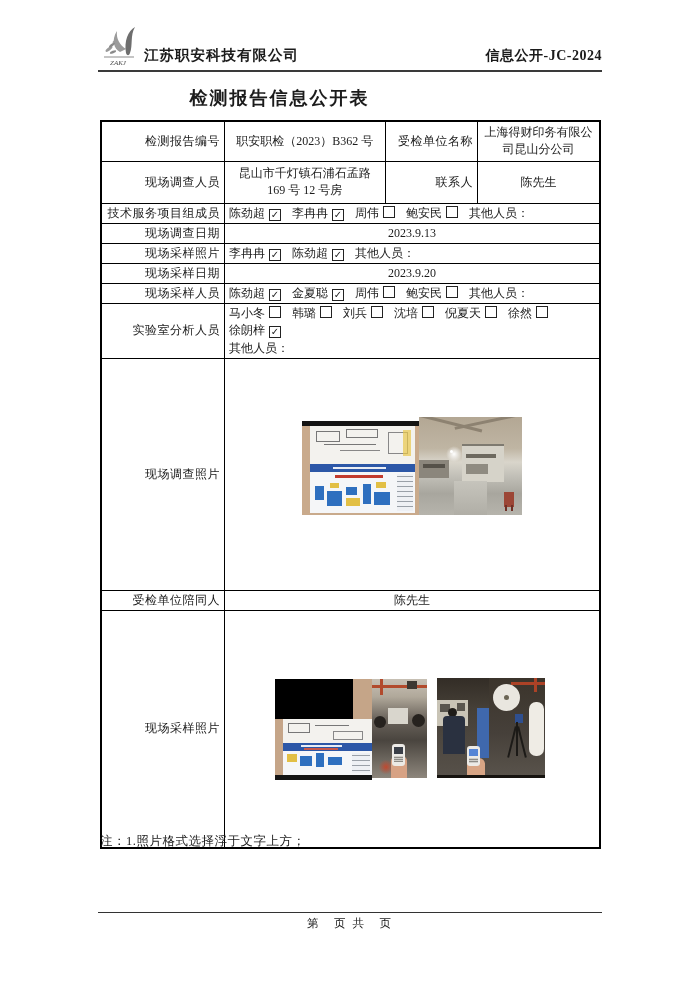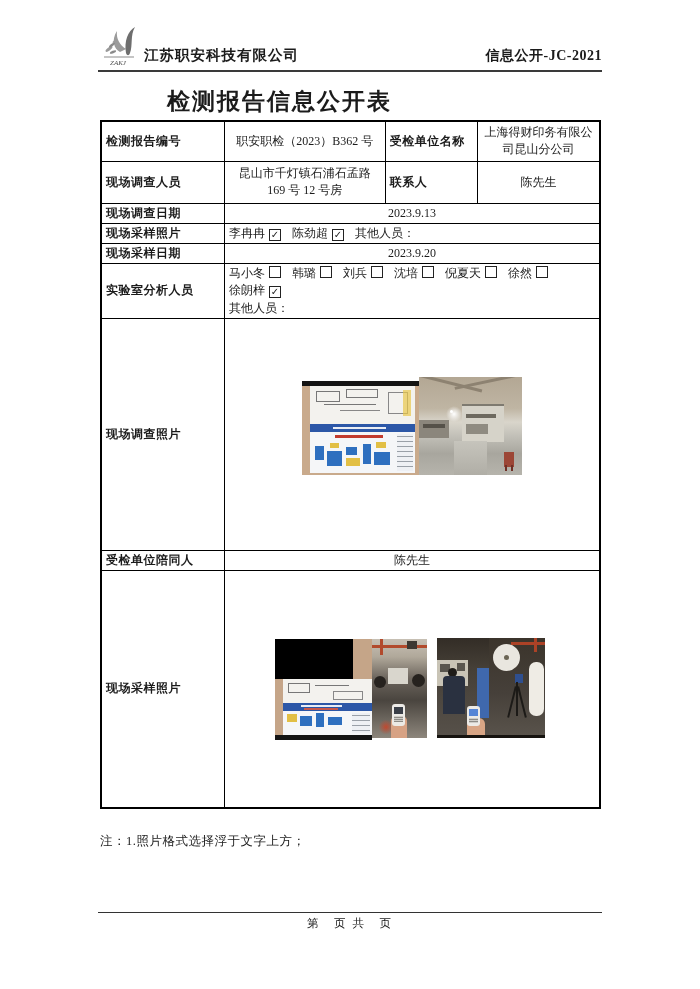--- a/index.html
+++ b/index.html
@@ -12,29 +12,29 @@
 
   
   .header{position:absolute;top:24px;left:98px;width:504px;height:46px;
           border-bottom:2px solid #3a3a3a;}
   .logo{position:absolute;left:2px;top:0px;width:44px;height:44px;}
   .company{position:absolute;left:46px;bottom:5px;font-size:14.5px;font-weight:600;letter-spacing:1px;}
   .doc-code{position:absolute;right:0px;bottom:5px;font-size:14px;font-weight:600;letter-spacing:.5px;}
 
   
   .title{position:absolute;top:86px;left:0;width:559px;text-align:center;
-         font-size:23px;font-weight:bold;letter-spacing:2px;}
+         font-size:18px;font-weight:bold;letter-spacing:2px;}
 
   
   table.doc{position:absolute;top:120px;left:100px;width:501px;
             border-collapse:collapse;table-layout:fixed;
             border:2px solid #000;}
   table.doc td{border:1px solid #000;font-size:12px;padding:1px 4px;
                overflow:hidden;vertical-align:middle;}
-  td.lbl{text-align:left;letter-spacing:.5px;font-weight:bold;}
+  td.lbl{text-align:right;letter-spacing:.5px;}
   td.ctr{text-align:center;}
   td.chk{padding-left:7px;}
   .col1{width:123px;}.col2{width:160px;}.col3{width:92px;}.col4{width:122px;}
 
   
   .cb-item{display:inline-block;margin-right:11px;white-space:nowrap;}
   .cb{display:inline-block;width:10px;height:10px;border:1.4px solid #222;
       margin-left:4px;vertical-align:-1px;font-size:10px;line-height:9px;
       text-align:center;font-family:"DejaVu Sans",sans-serif;font-weight:bold;}
   .other-label{display:inline-block;}
@@ -73,21 +73,21 @@
       <path d="M26 29 C24 17 28 7 35 3 C30 11 33 22 30 29 C29 32 27 32 26 29 Z" fill="#6e6e6e"></path>
       <ellipse cx="9" cy="25" rx="4.2" ry="1.5" fill="#9a9a9a" transform="rotate(-38 9 25)"></ellipse>
       <ellipse cx="12" cy="21" rx="3.6" ry="1.3" fill="#8a8a8a" transform="rotate(-38 12 21)"></ellipse>
       <ellipse cx="15" cy="17" rx="3.0" ry="1.1" fill="#9a9a9a" transform="rotate(-38 15 17)"></ellipse>
       <ellipse cx="13" cy="28" rx="3.4" ry="1.2" fill="#8a8a8a" transform="rotate(-20 13 28)"></ellipse>
       <path d="M4 33 L34 33" stroke="#8b8b8b" stroke-width="1"></path>
       <text x="10" y="41" font-size="7" font-style="italic" fill="#4c4c4c">ZAKJ</text>
     </svg>
   </div>
   <div class="company">江苏职安科技有限公司</div>
-  <div class="doc-code">信息公开-JC-2021</div>
+  <div class="doc-code">信息公开-JC-2024</div>
 </div>
 
 <div class="title">检测报告信息公开表</div>
 
 <table class="doc">
   <colgroup>
       <col class="col1">
       <col class="col2">
       <col class="col3">
       <col class="col4">
@@ -101,36 +101,44 @@
     <td class="ctr">上海得财印务有限公司昆山分公司</td>
   </tr>
 
   <tr style="height:42px;">
     <td class="lbl">现场调查人员</td>
     <td class="ctr">昆山市千灯镇石浦石孟路 169 号 12 号房</td>
     <td class="lbl">联系人</td>
     <td class="ctr">陈先生</td>
   </tr>
 
+  <tr style="height:20px;">
+    <td class="lbl">技术服务项目组成员</td>
+    <td class="chk" colspan="3"><span class="cb-item"><span>陈劲超</span><span class="cb checked">✓</span></span><span class="cb-item"><span>李冉冉</span><span class="cb checked">✓</span></span><span class="cb-item"><span>周伟</span><span class="cb"></span></span><span class="cb-item"><span>鲍安民</span><span class="cb"></span></span><span class="other-label">其他人员：</span></td>
+  </tr>
 
   <tr style="height:20px;">
     <td class="lbl">现场调查日期</td>
     <td class="ctr" colspan="3">2023.9.13</td>
   </tr>
 
   <tr style="height:20px;">
     <td class="lbl">现场采样照片</td>
     <td class="chk" colspan="3"><span class="cb-item"><span>李冉冉</span><span class="cb checked">✓</span></span><span class="cb-item"><span>陈劲超</span><span class="cb checked">✓</span></span><span class="other-label">其他人员：</span></td>
   </tr>
 
   <tr style="height:20px;">
     <td class="lbl">现场采样日期</td>
     <td class="ctr" colspan="3">2023.9.20</td>
   </tr>
 
+  <tr style="height:20px;">
+    <td class="lbl">现场采样人员</td>
+    <td class="chk" colspan="3"><span class="cb-item"><span>陈劲超</span><span class="cb checked">✓</span></span><span class="cb-item"><span>金夏聪</span><span class="cb checked">✓</span></span><span class="cb-item"><span>周伟</span><span class="cb"></span></span><span class="cb-item"><span>鲍安民</span><span class="cb"></span></span><span class="other-label">其他人员：</span></td>
+  </tr>
 
   <tr style="height:36px;">
     <td class="lbl">实验室分析人员</td>
     <td class="chk lab-cell" colspan="3"><span class="cb-item"><span>马小冬</span><span class="cb"></span></span><span class="cb-item"><span>韩璐</span><span class="cb"></span></span><span class="cb-item"><span>刘兵</span><span class="cb"></span></span><span class="cb-item"><span>沈培</span><span class="cb"></span></span><span class="cb-item"><span>倪夏天</span><span class="cb"></span></span><span class="cb-item"><span>徐然</span><span class="cb"></span></span><span class="cb-item"><span>徐朗梓</span><span class="cb checked">✓</span></span><span class="other-label">其他人员：</span></td>
   </tr>
 
   <tr style="height:232px;">
     <td class="lbl">现场调查照片</td>
     <td class="photo-cell" colspan="3">
 

